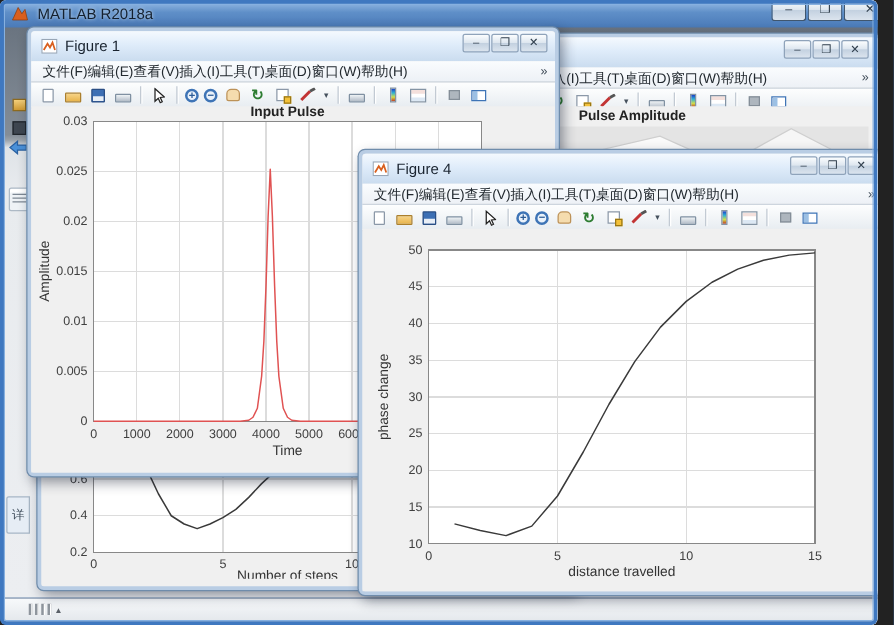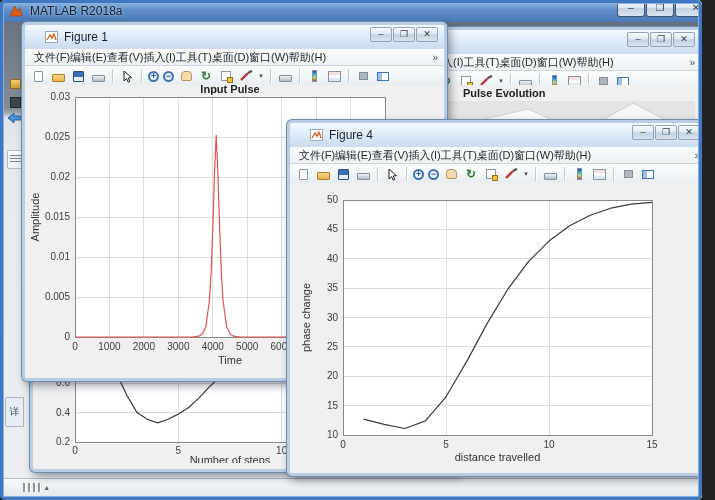--- a/index.html
+++ b/index.html
@@ -46,21 +46,21 @@
              display:flex;align-items:flex-start;justify-content:center;font-size:7px;color:#5c6671;}
   #rs-x{position:absolute;left:3px;top:88px;font-size:11px;font-weight:bold;color:#444c55;}
   #rs-sq{position:absolute;left:3px;top:108px;width:9px;height:9px;background:#efc06a;border:1px solid #b3832c;}
   .rs-dash{position:absolute;left:4px;width:9px;height:2px;background:#f0a030;}
   #rs-track{position:absolute;left:8px;top:140px;width:1px;height:110px;background:#a8afb8;}
   
   .win{position:absolute;background:#f0f0f0;border:3px solid #b9cde4;border-radius:5px;
        box-shadow:0 0 0 1px #6f8cab, 3px 4px 10px rgba(10,20,40,.45);}
   .titlebar{height:24px;background:linear-gradient(#f4f9fe,#dfecfa 45%,#cadcef);
             border-radius:3px 3px 0 0;display:flex;align-items:center;gap:6px;
-            padding:0 20px;font-size:12px;color:#1a2430;position:relative;}
+            padding:0 8px;font-size:12px;color:#1a2430;position:relative;}
   .fig-btns{right:6px;top:2px;gap:1px;}
   .fig-btns .wbtn{width:22px;height:15px;border:1px solid #8fa3ba;border-radius:2px;font-size:9px;}
   .menubar{height:16px;background:linear-gradient(#fafcfe,#edf1f6);border-bottom:1px solid #cdd5de;
            display:flex;align-items:center;padding:0 9px;font-size:11px;color:#22292f;position:relative;}
   .menubar .mi{cursor:default;}
   .menu-ovf{position:absolute;right:6px;font-size:10px;color:#44505c;}
   .toolbar{height:20px;background:linear-gradient(#fdfefe,#e7ecf1);border-bottom:1px solid #c8d0d9;
            display:flex;align-items:center;gap:2px;padding:0 4px;}
   .tsep{width:1px;height:14px;background:#c2cad3;box-shadow:1px 0 0 #fff;margin:0 3px;}
   .ti{width:18px;height:15px;display:inline-flex;align-items:center;justify-content:center;position:relative;}
@@ -204,21 +204,21 @@
         </span>
       <span class="tsep"></span>
       <span class="ti i-dockg">
           <i></i>
         </span>
       <span class="ti i-dockb">
           <i></i>
         </span>
     </div>
     <div class="canvas" style="top:55px;">
-      <div style="position:absolute;left:30px;top:2px;font-size:11px;font-weight:bold;color:#222;">Pulse Evolution</div>
+      <div style="position:absolute;left:30px;top:2px;font-size:11px;font-weight:bold;color:#222;">Pulse Amplitude</div>
       <svg style="position:absolute;left:0;top:16px;" width="262" height="46">
         <rect x="0" y="0" width="262" height="46" fill="#e4e4e4"></rect>
         <polygon points="0,46 0,30 95,8 180,46" fill="#fafafa" stroke="#cfcfcf" stroke-width="1"></polygon>
         <polygon points="120,46 200,2 262,34 262,46" fill="#f6f6f6" stroke="#cfcfcf" stroke-width="1"></polygon>
       </svg>
     </div>
   </div>
 
   <div class="win" id="fig1-window" style="left:22px;top:22px;width:419px;height:353px;z-index:30;">
     <div class="titlebar">

